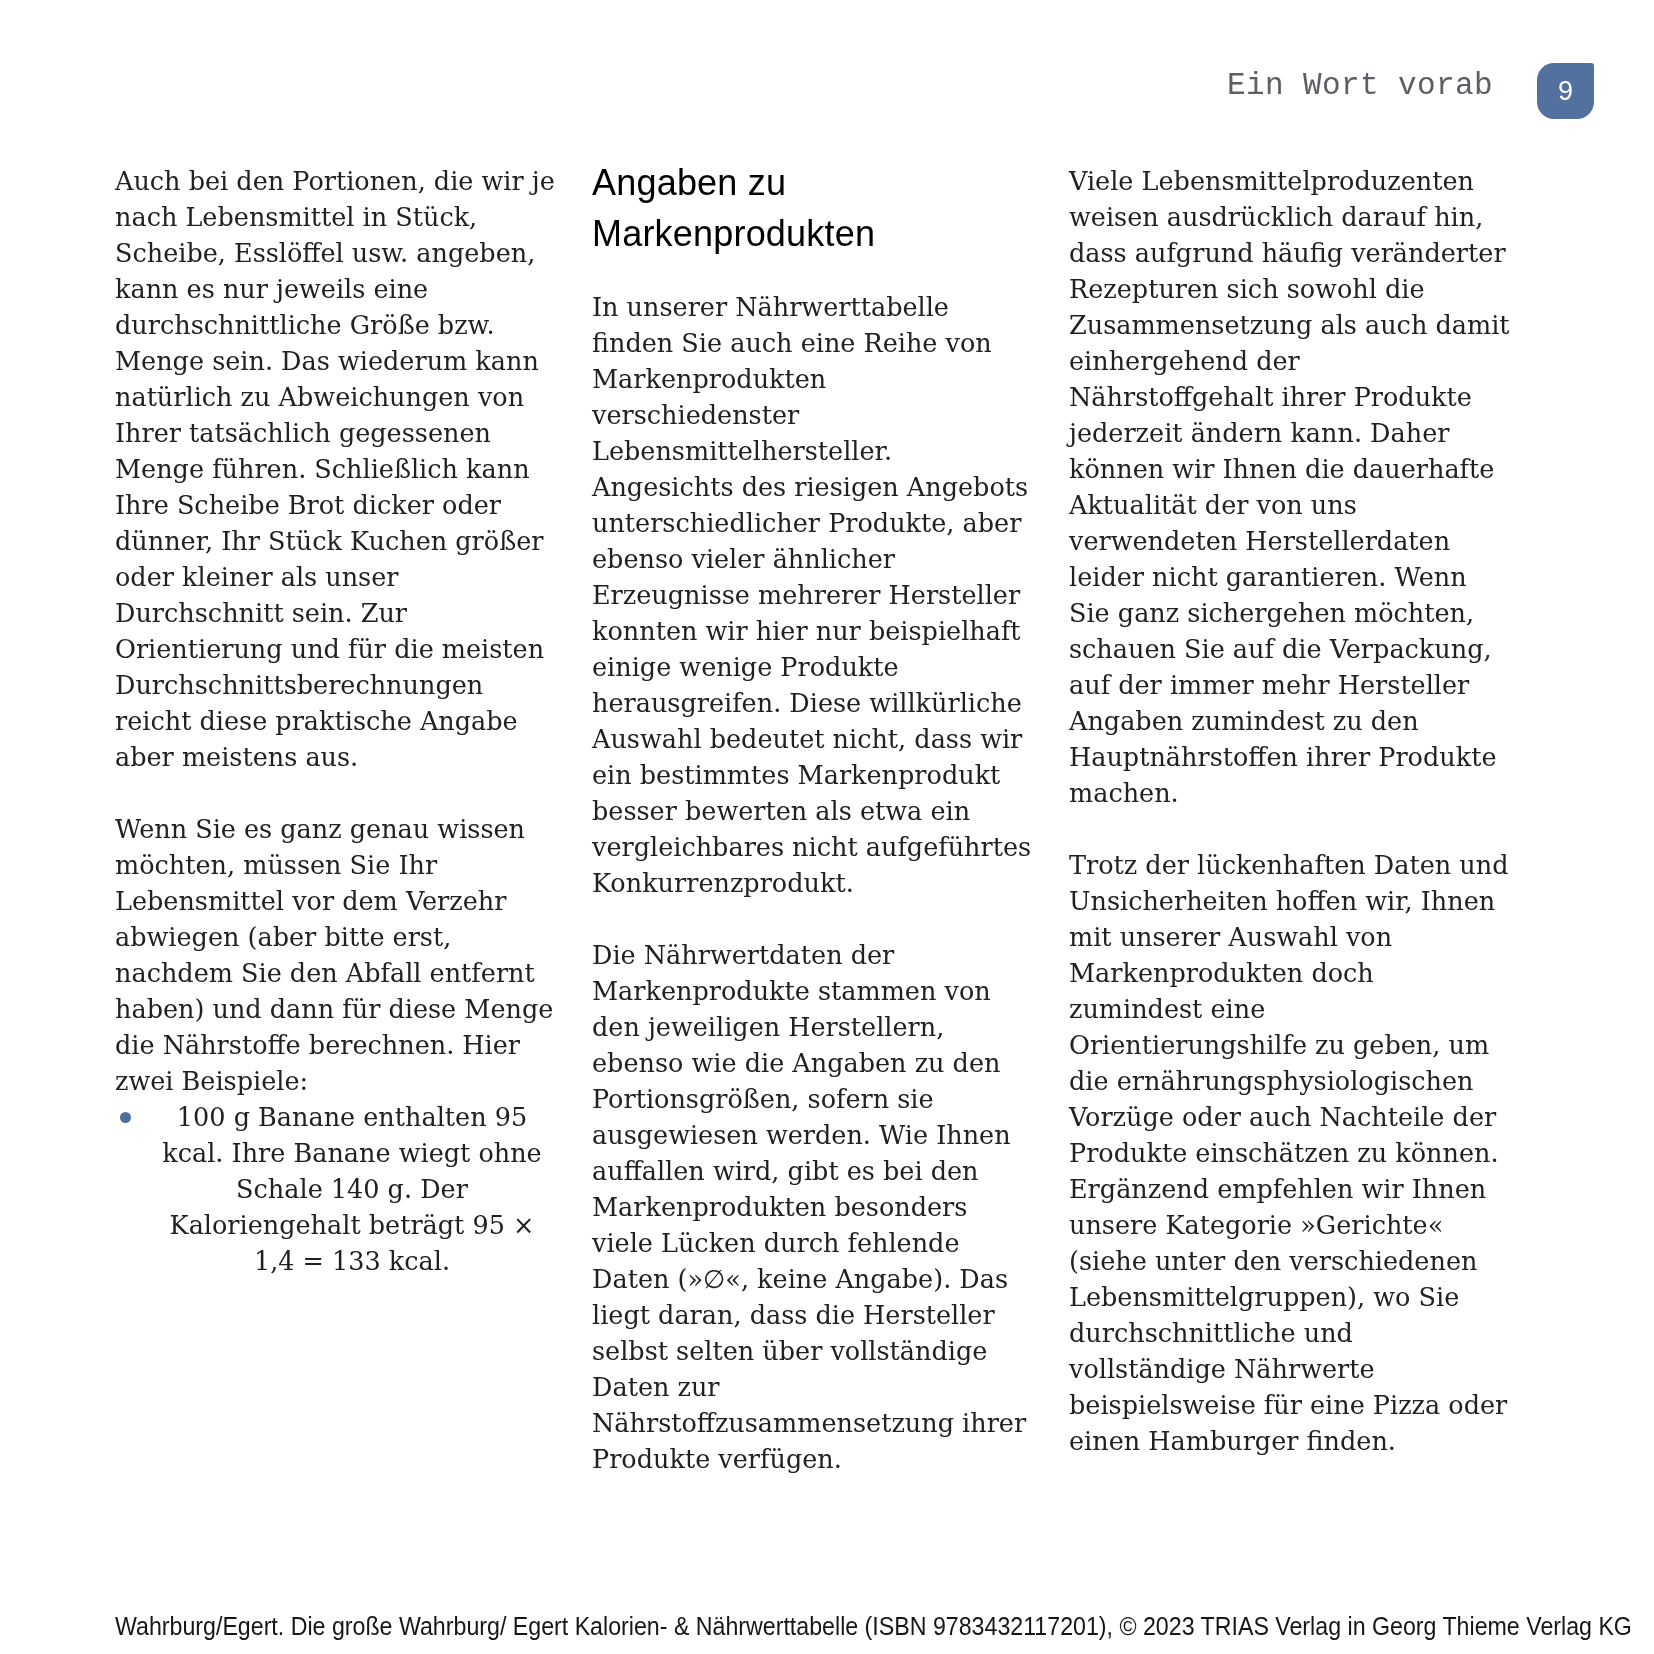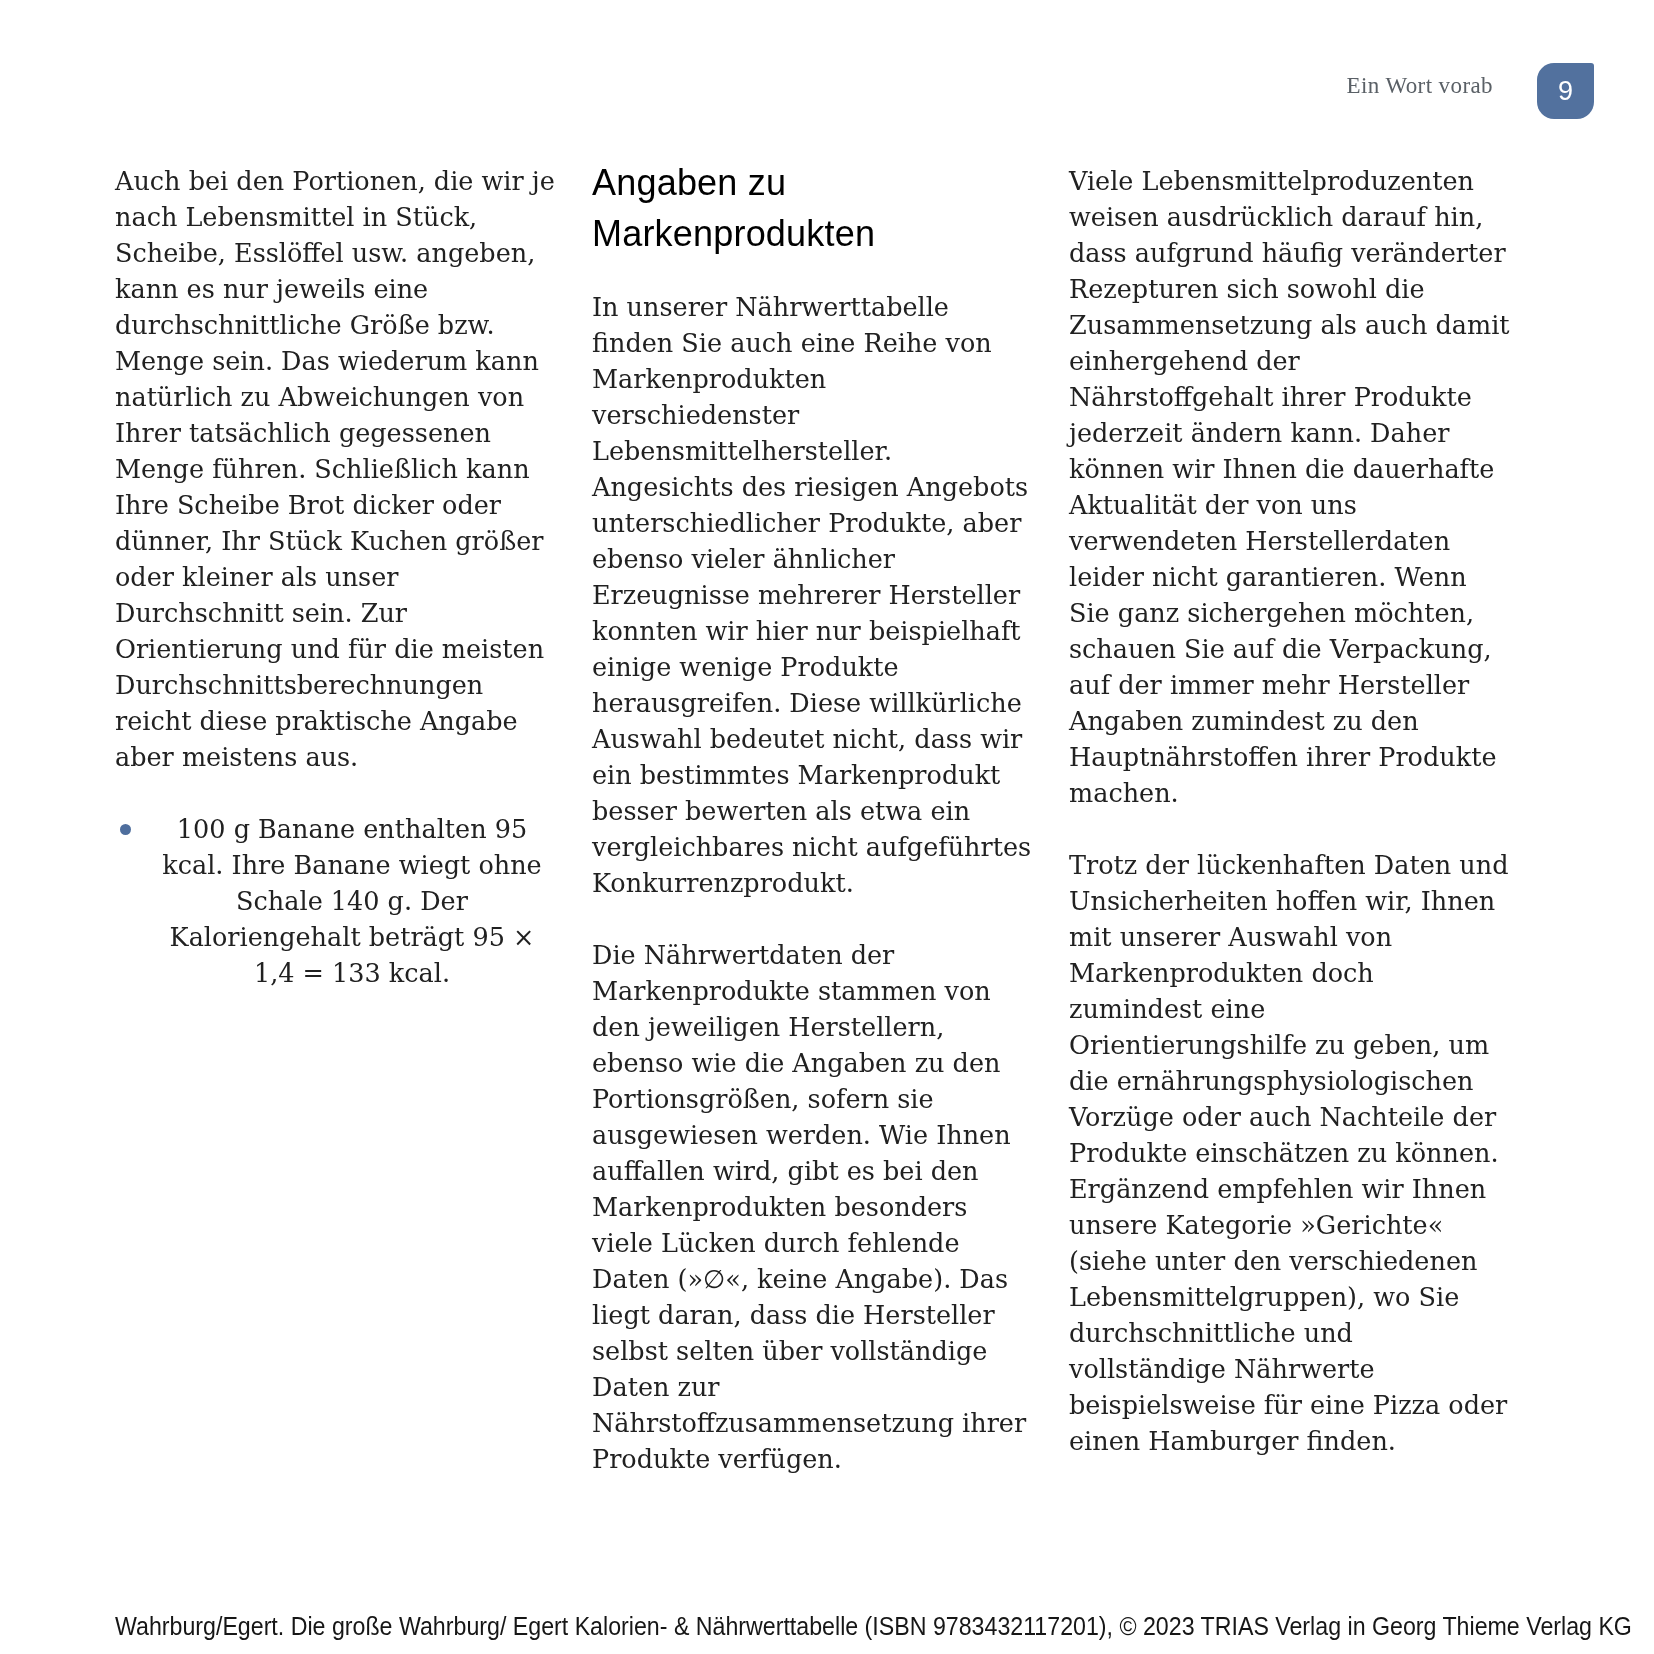--- a/index.html
+++ b/index.html
@@ -12,22 +12,22 @@
   .page {
     position: relative;
     width: 1654px; height: 1654px;
     background: #ffffff;
   }
 
   
   .header-title {
     position: absolute;
     top: 71px; right: 161px;
-    font-family: Liberation Serif, serif;
-    font-size: 23px; line-height: 30px;
+    font-family: Liberation Mono, monospace;
+    font-size: 31px; line-height: 30px;
     color: #5a6066;
     letter-spacing: 0.4px;
   }
   .page-badge {
     position: absolute;
     top: 63px; left: 1537px;
     width: 57px; height: 56px;
     background: #52719e;
     border-radius: 17px 3px 17px 17px;
     display: flex; align-items: center; justify-content: center;
@@ -98,20 +98,21 @@
   <div class="header-title">Ein Wort vorab</div>
 
   <div class="page-badge">
     <span>9</span>
   </div>
 
   <div class="columns">
 
     <div class="col">
       <p>Auch bei den Portionen, die wir je nach Lebensmittel in Stück, Scheibe, Esslöffel usw. angeben, kann es nur jeweils eine durchschnittliche Größe bzw. Menge sein. Das wiederum kann natürlich zu Abweichungen von Ihrer tatsächlich gegessenen Menge führen. Schließlich kann Ihre Scheibe Brot dicker oder dünner, Ihr Stück Kuchen größer oder kleiner als unser Durchschnitt sein. Zur Orientierung und für die meisten Durchschnittsberechnungen reicht diese praktische Angabe aber meistens aus.</p>
+      <p class="no-gap">Wenn Sie es ganz genau wissen möchten, müssen Sie Ihr Lebensmittel vor dem Verzehr abwiegen (aber bitte erst, nachdem Sie den Abfall entfernt haben) und dann für diese Menge die Nährstoffe berechnen. Hier zwei Beispiele:</p>
       <ul class="bullet-list">
         <li>
           <span class="bullet-dot"></span>
           <span>100 g Banane enthalten 95 kcal. Ihre Banane wiegt ohne Schale 140 g. Der Kaloriengehalt beträgt 95 × 1,4 = 133 kcal.</span>
         </li>
       </ul>
     </div>
 
     <div class="col">
       <h2 class="section-heading">Angaben zu Markenprodukten</h2>

